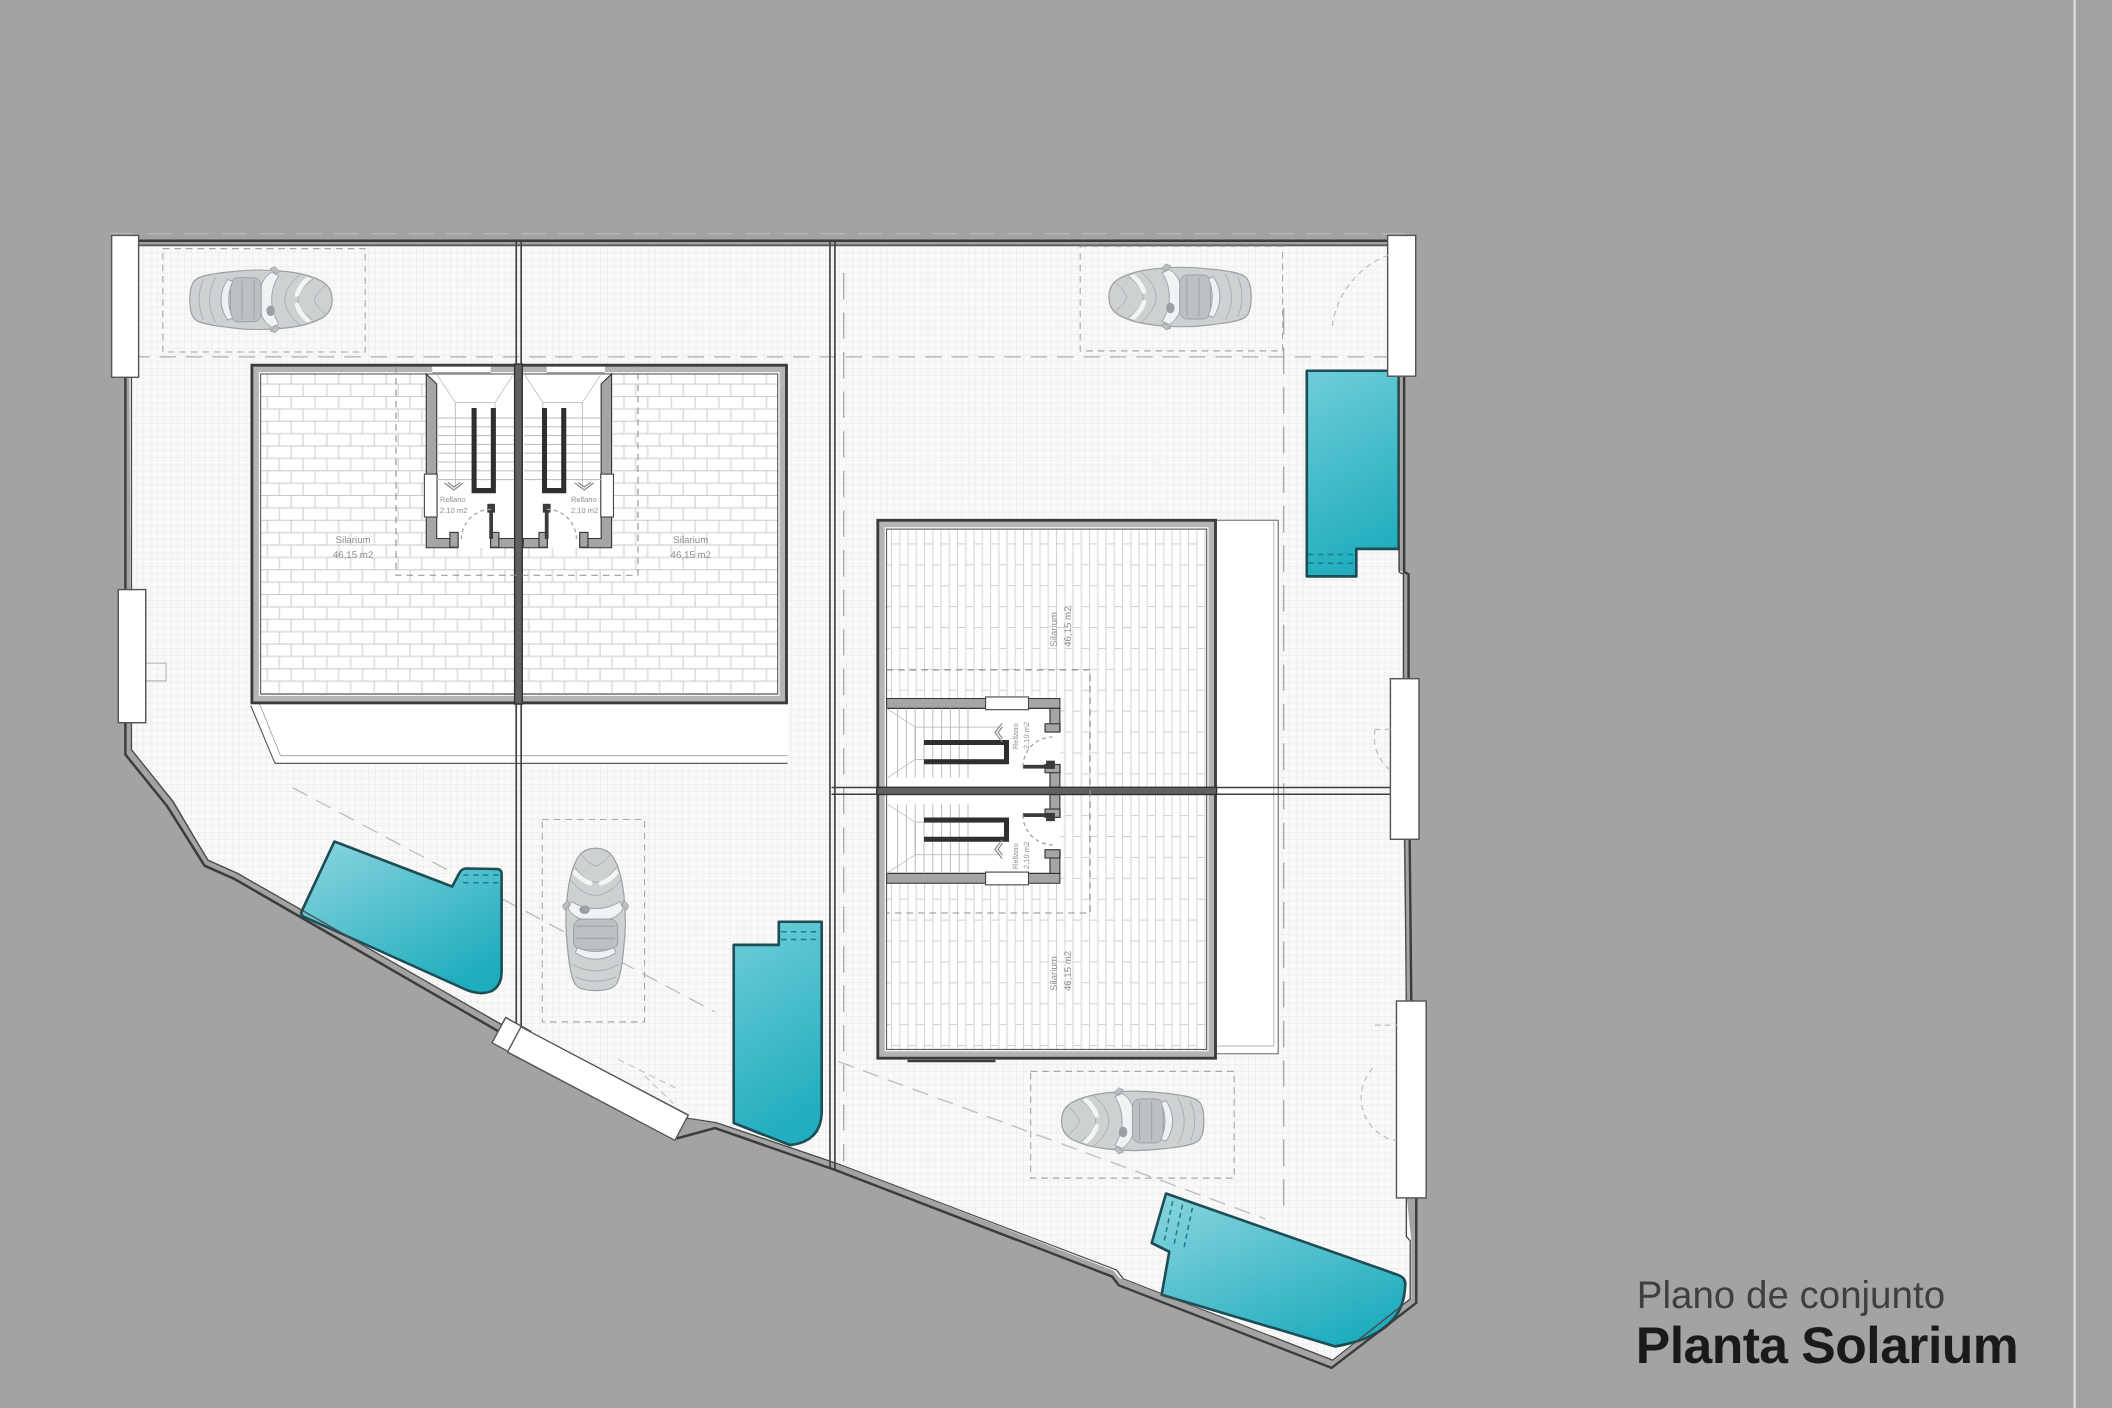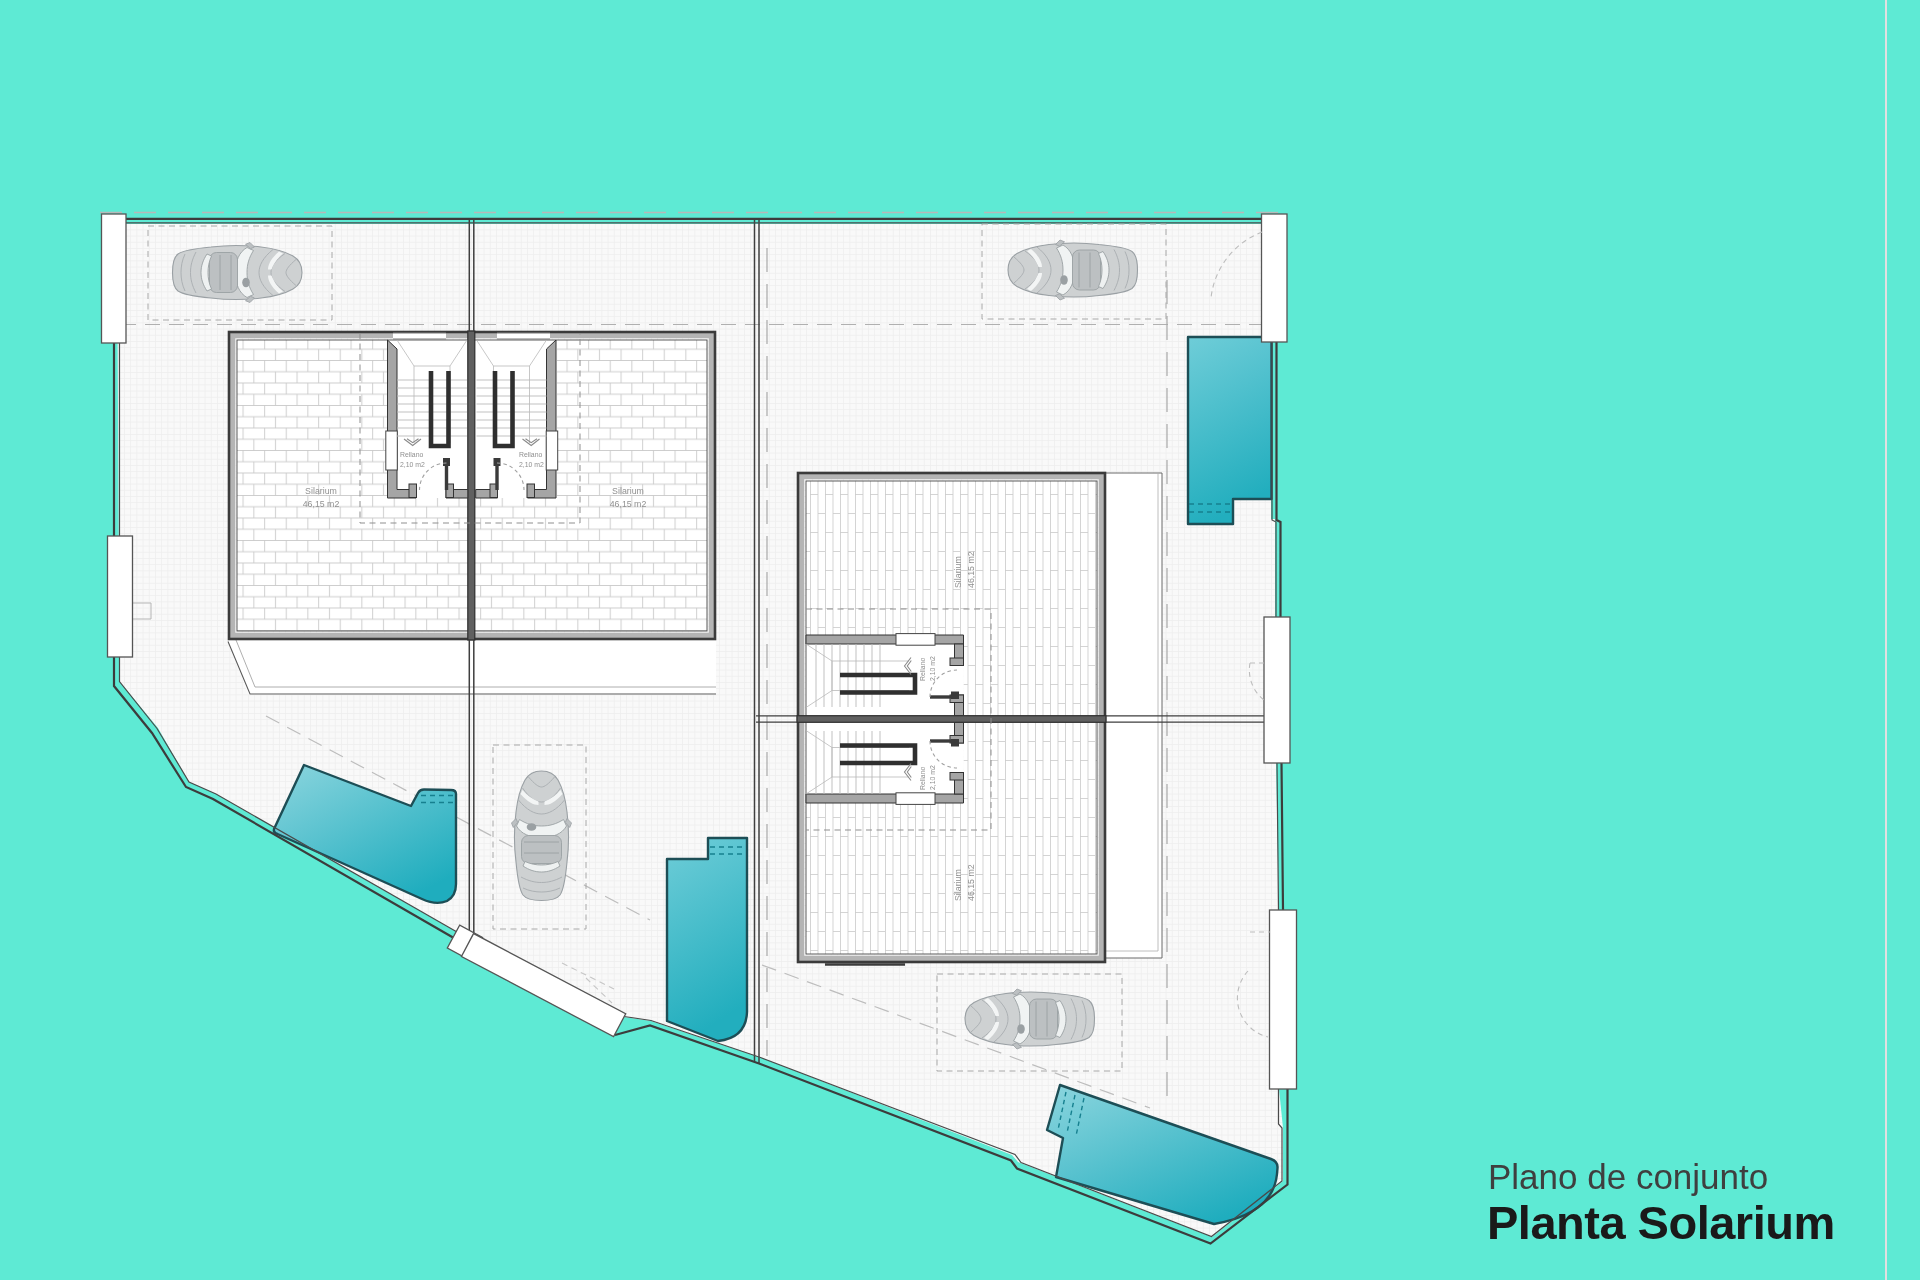--- a/index.html
+++ b/index.html
@@ -1,16 +1,16 @@
 <!DOCTYPE html>
 <html><head>
 <meta charset="utf-8">
 <style>
   html,body{margin:0;padding:0;background:#ffffff;}
-  #page{position:relative;width:1920px;height:1280px;background:#5eead4;overflow:hidden;
+  #page{position:relative;width:1920px;height:1280px;background:#a3a3a3;overflow:hidden;
         font-family:"Liberation Sans", sans-serif;}
   svg{position:absolute;left:0;top:0;}
 </style>
 </head>
 <body>
 <div id="page">
 <svg width="1920" height="1280" viewBox="0 0 1920 1280">
 <defs>
   <pattern id="grid" width="6.2" height="6.2" patternUnits="userSpaceOnUse">
     <rect width="6.2" height="6.2" fill="#f9f9f9"></rect>

